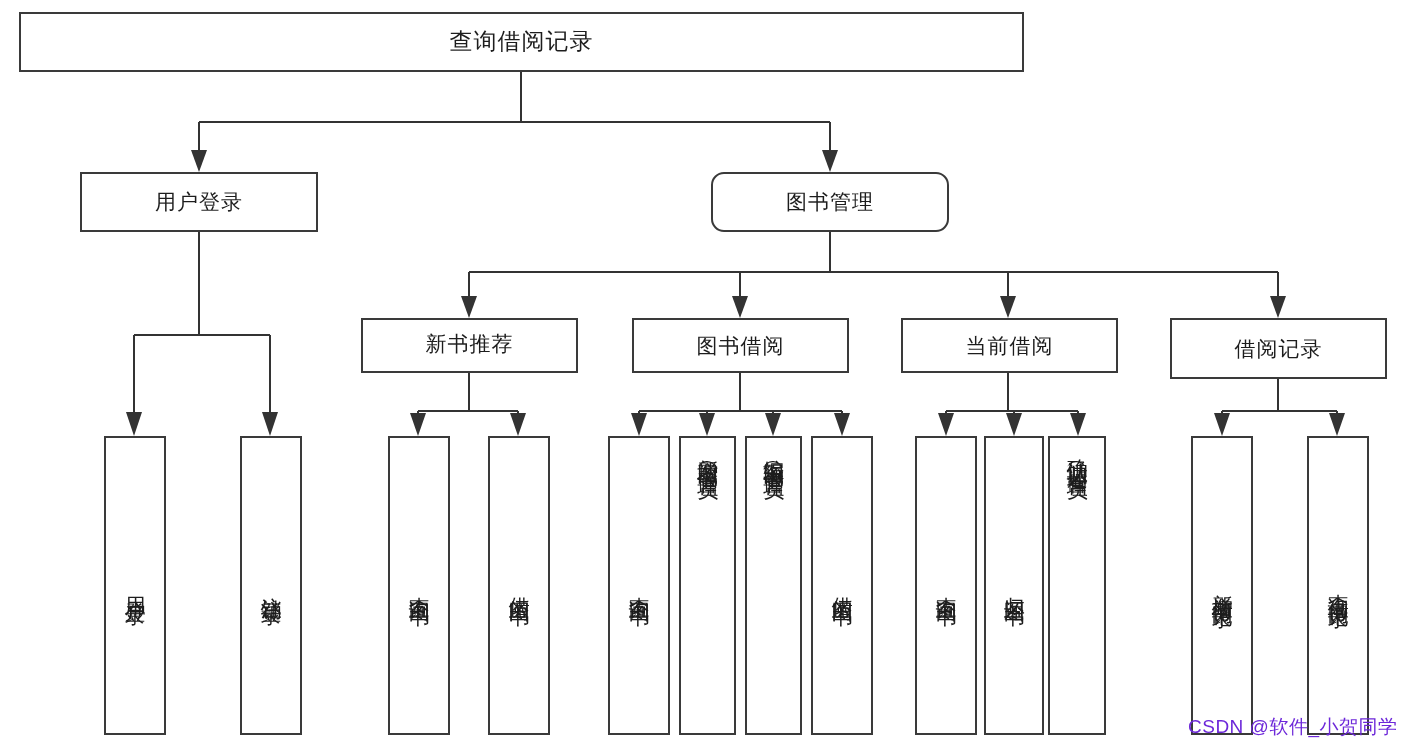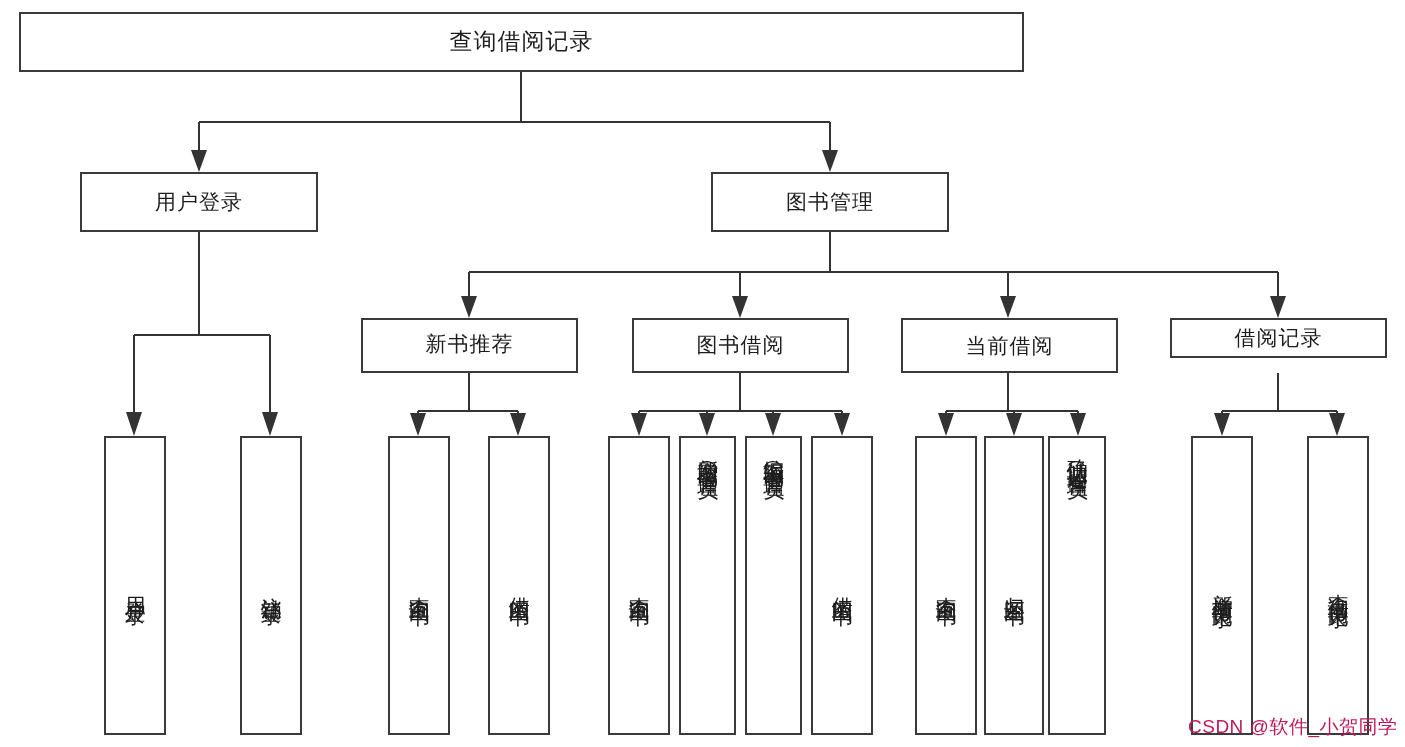--- a/index.html
+++ b/index.html
@@ -78,21 +78,21 @@
   .node.leaf.tall .vtext {
     align-self: flex-start;
   }
 
   
   #watermark {
     position: absolute;
     left: 1188px;
     top: 714px;
     font-size: 19px;
-    color: #be185d;
+    color: #6d28d9;
     white-space: nowrap;
     letter-spacing: 0.5px;
     pointer-events: none;
   }
 </style>
 </head>
 <body>
 
 <div id="canvas">
 
@@ -158,34 +158,34 @@
     <polygon class="arrow" points="1337,436 1329,413 1345,413"></polygon>
   </svg>
 
   <div class="node horiz root" style="left:19px; top:12px; width:1005px; height:60px;">
     <span>查询借阅记录</span>
   </div>
 
   <div class="node horiz mid" style="left:80px; top:172px; width:238px; height:60px;">
     <span>用户登录</span>
   </div>
-  <div class="node horiz mid" style="left:711px; top:172px; width:238px; height:60px;">
+  <div class="node horiz mid" style="left:711px; top:172px; width:238px; height:60px;border-radius:13px;">
     <span>图书管理</span>
   </div>
 
   <div class="node horiz mid" style="left:361px; top:318px; width:217px; height:55px;font-family:Liberation Mono, monospace;">
     <span>新书推荐</span>
   </div>
-  <div class="node horiz mid" style="left:632px; top:318px; width:217px; height:55px;font-family:Liberation Serif, serif;">
+  <div class="node horiz mid" style="left:632px; top:318px; width:217px; height:55px;">
     <span>图书借阅</span>
   </div>
   <div class="node horiz mid" style="left:901px; top:318px; width:217px; height:55px;">
     <span>当前借阅</span>
   </div>
-  <div class="node horiz mid" style="left:1170px; top:318px; width:217px; height:40px;">
+  <div class="node horiz mid" style="left:1170px; top:318px; width:217px; height:61px;">
     <span>借阅记录</span>
   </div>
 
   <div class="node leaf" style="left:104px; top:436px; width:62px; height:299px;">
     <span class="vtext">用户登录</span>
   </div>
   <div class="node leaf" style="left:240px; top:436px; width:62px; height:299px;">
     <span class="vtext">注销登录</span>
   </div>
 

